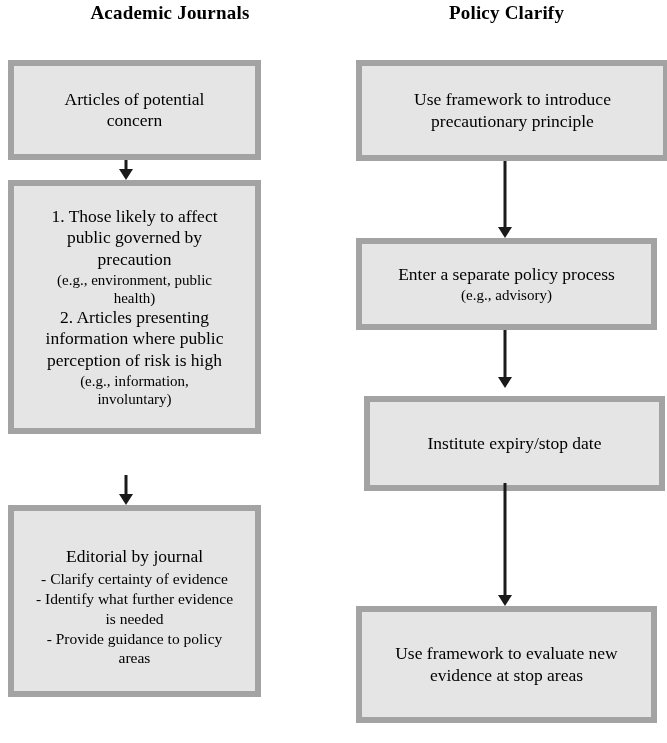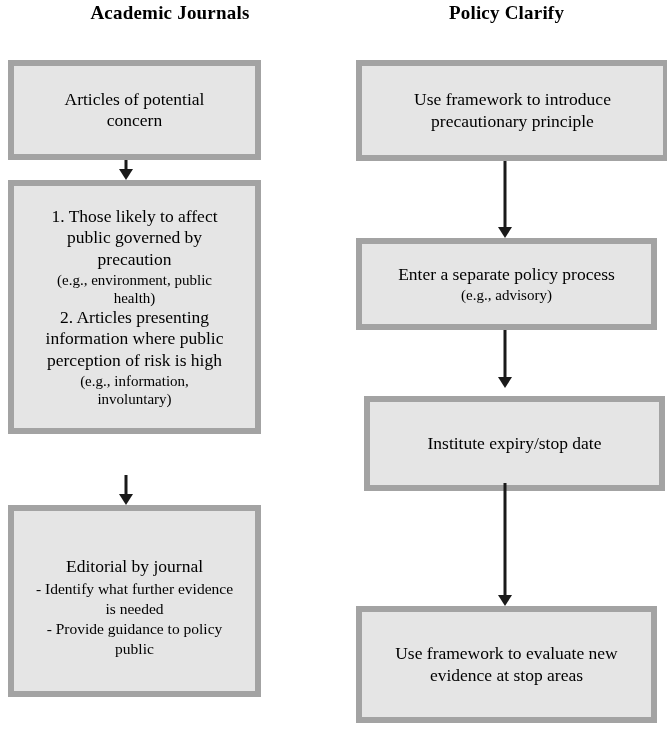--- a/index.html
+++ b/index.html
@@ -121,24 +121,25 @@
       <span class="lines">(e.g., information,</span>
       <span class="lines">involuntary)</span>
     </div>
   </div>
 
   <div class="node" style="left:8px; top:505px; width:253px; height:192px;">
     <div class="blk main" style="margin-top:12px;">
       <span class="lines">Editorial by journal</span>
     </div>
     <div class="blk bullets" style="margin-top:2px;">
+      <span class="lines">- Clarify certainty of evidence</span>
       <span class="lines">- Identify what further evidence</span>
       <span class="lines">is needed</span>
       <span class="lines">- Provide guidance to policy</span>
-      <span class="lines">public</span>
+      <span class="lines">areas</span>
     </div>
   </div>
 
   <div class="arrow" style="left:126px; top:160px; height:20px;">
     <div class="shaft" style="height:11px;"></div>
     <div class="head"></div>
   </div>
 
   <div class="arrow" style="left:126px; top:475px; height:30px;">
     <div class="shaft" style="height:21px;"></div>

